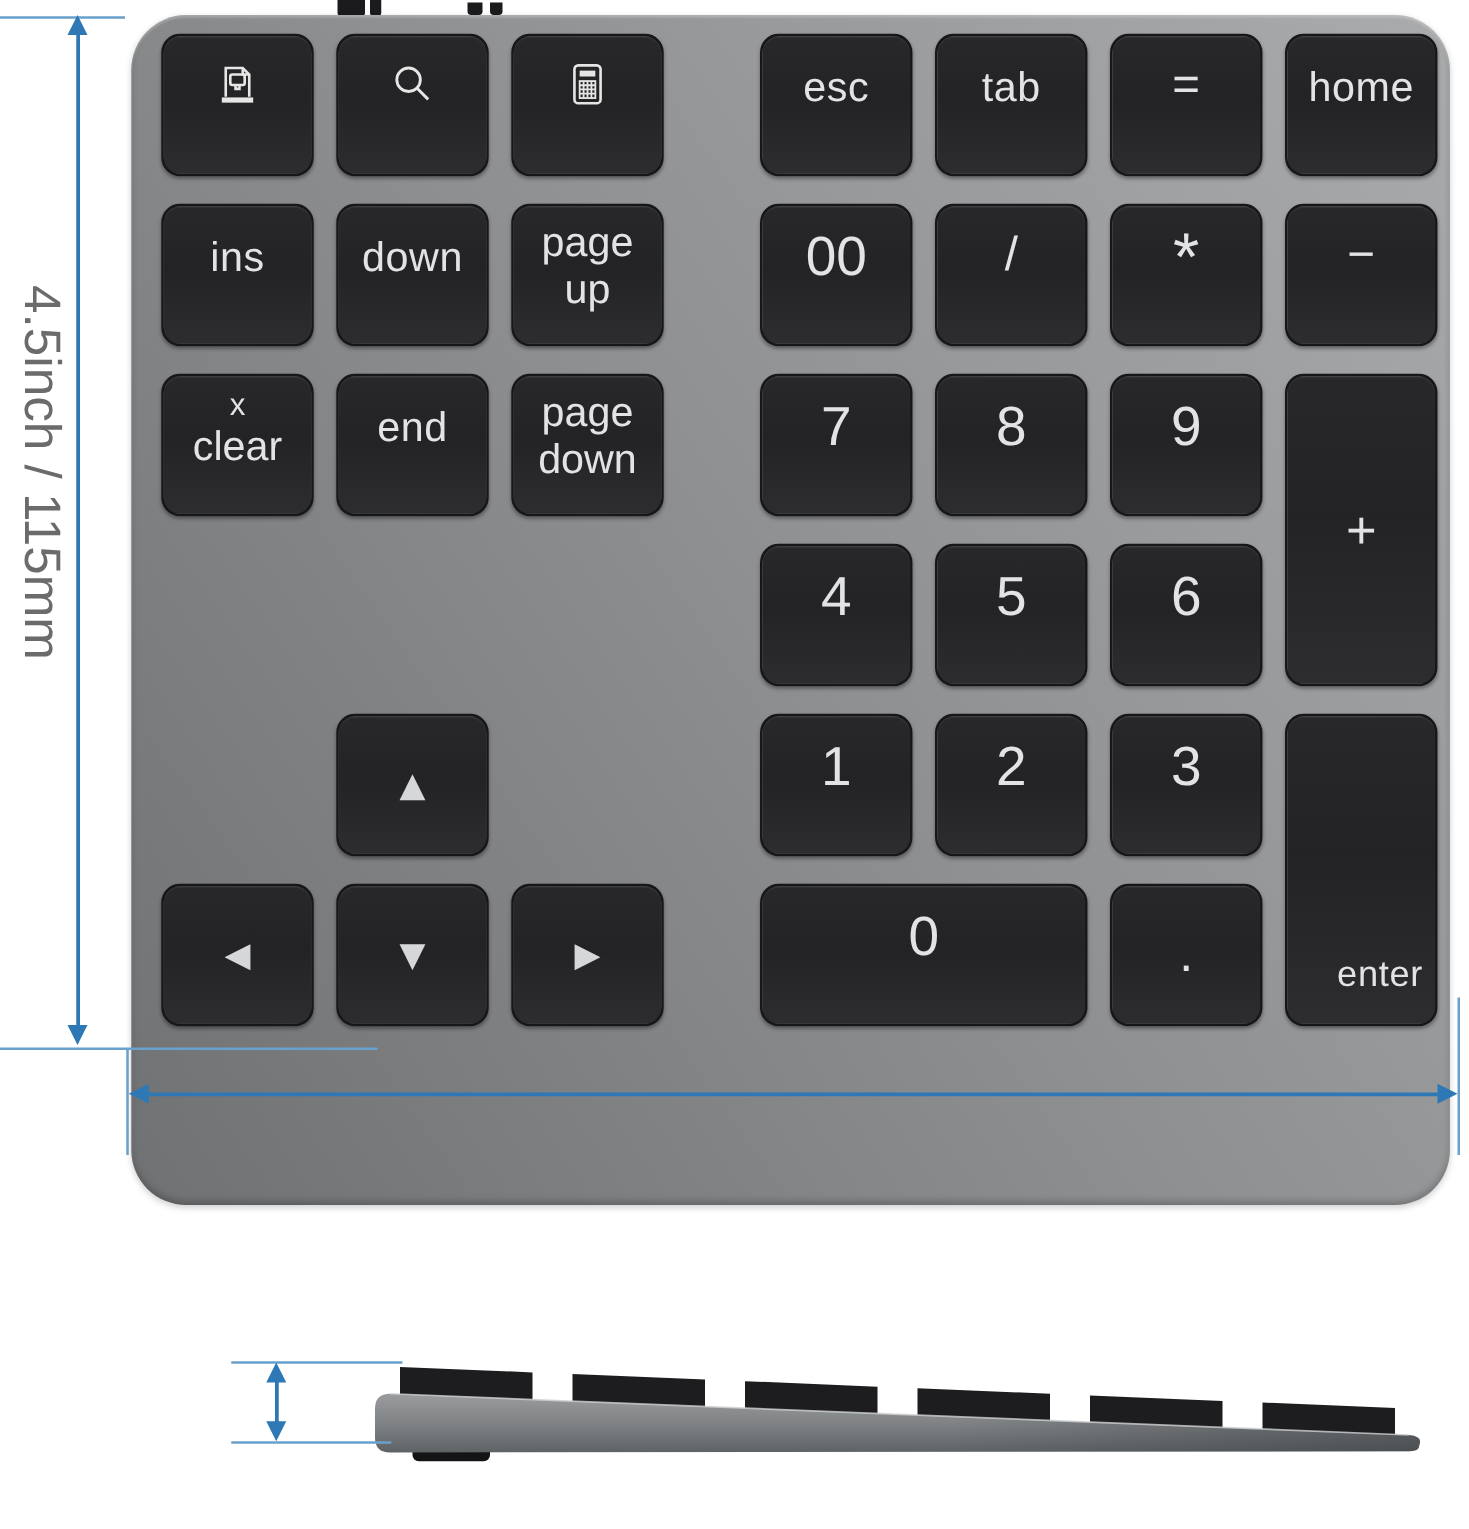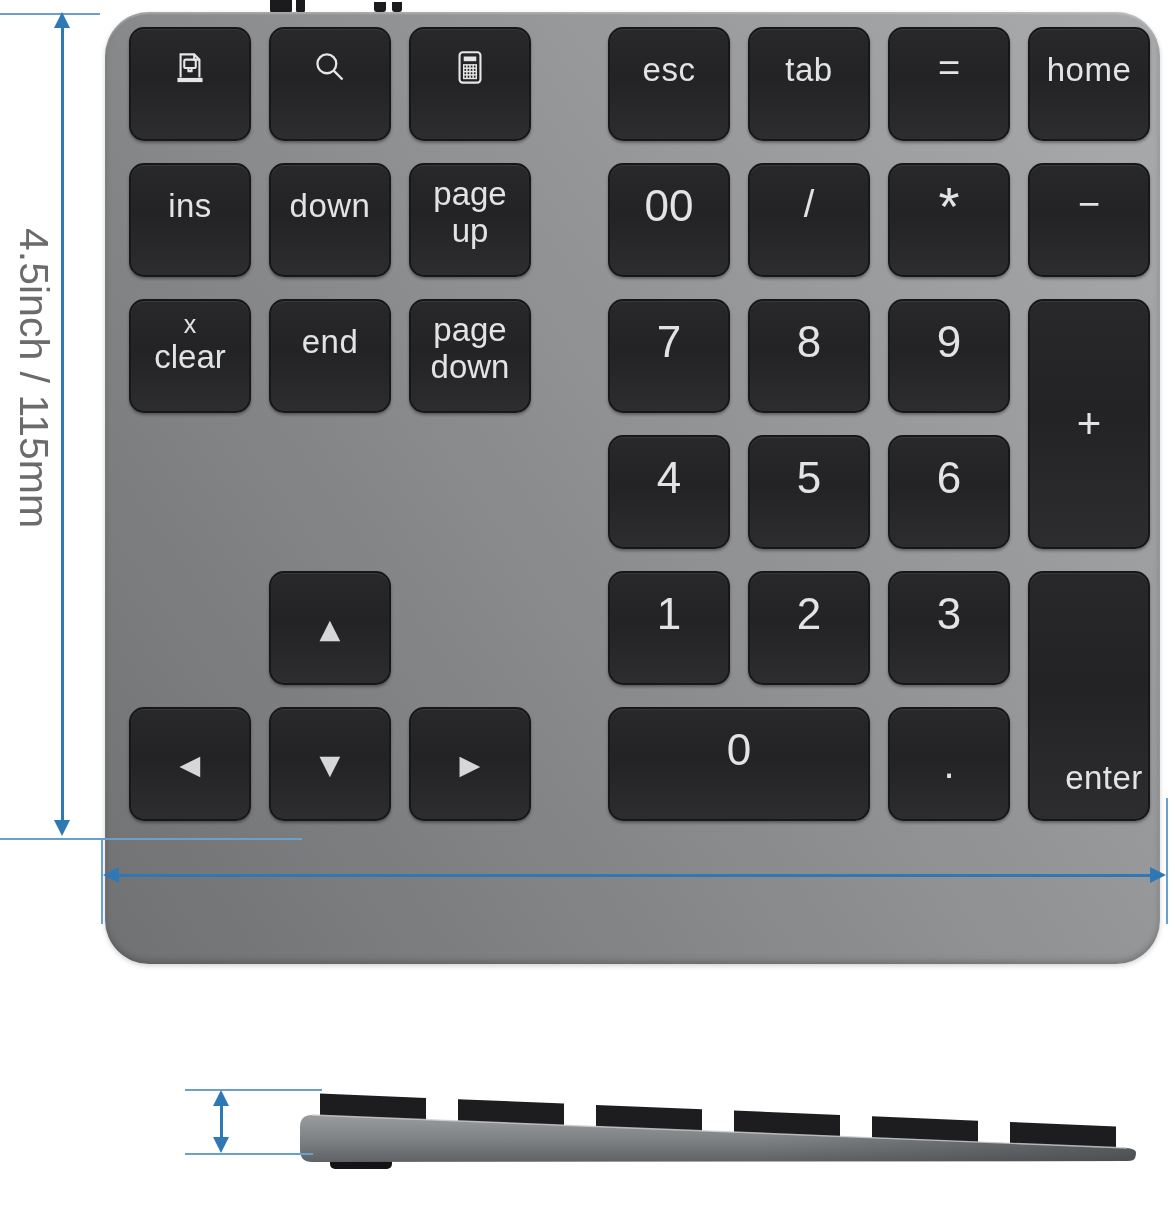--- a/index.html
+++ b/index.html
@@ -30,21 +30,21 @@
     display:flex;justify-content:center;align-items:flex-start;
   }
   .key span{display:block;}
   .k-word{font-size:33px;margin-top:22px;letter-spacing:0.5px;}
   .k-num{font-size:44px;margin-top:16px;font-weight:400;}
   .k-sym{font-size:38px;margin-top:18px;}
   .k-ast{font-size:54px;margin-top:10px;}
   .k-two{margin-top:10px;text-align:center;font-size:33px;line-height:37px;}
   .k-two .line-sm{font-size:25px;line-height:27px;}
   .k-center{align-self:center;margin:0;font-size:42px;}
-  .k-bottom{align-self:flex-end;margin-bottom:22px;font-size:33px;letter-spacing:0.5px;margin-left:30px;}
+  .k-bottom{align-self:flex-end;margin-bottom:22px;font-size:29px;letter-spacing:0.5px;margin-left:30px;}
   .k-arr{align-self:center;margin:0;font-size:27px;color:#d6d7d8;font-family:"DejaVu Sans",sans-serif;}
   .key svg{margin-top:16px;}
   
   .dimline{position:absolute;background:var(--blue);}
   .extline{position:absolute;background:var(--blue-light);}
   .ah{position:absolute;width:0;height:0;}
   .ah.up{border-left:8px solid transparent;border-right:8px solid transparent;border-bottom:16px solid var(--blue);}
   .ah.down{border-left:8px solid transparent;border-right:8px solid transparent;border-top:16px solid var(--blue);}
   .ah.left{border-top:8px solid transparent;border-bottom:8px solid transparent;border-right:16px solid var(--blue);}
   .ah.right{border-top:8px solid transparent;border-bottom:8px solid transparent;border-left:16px solid var(--blue);}

